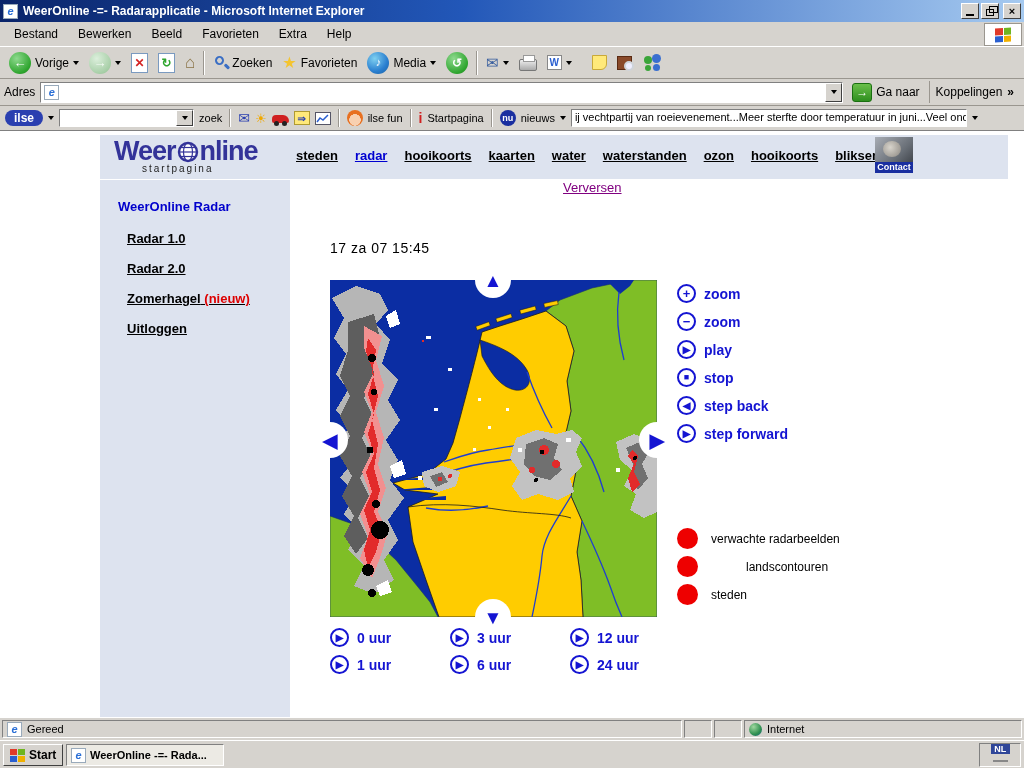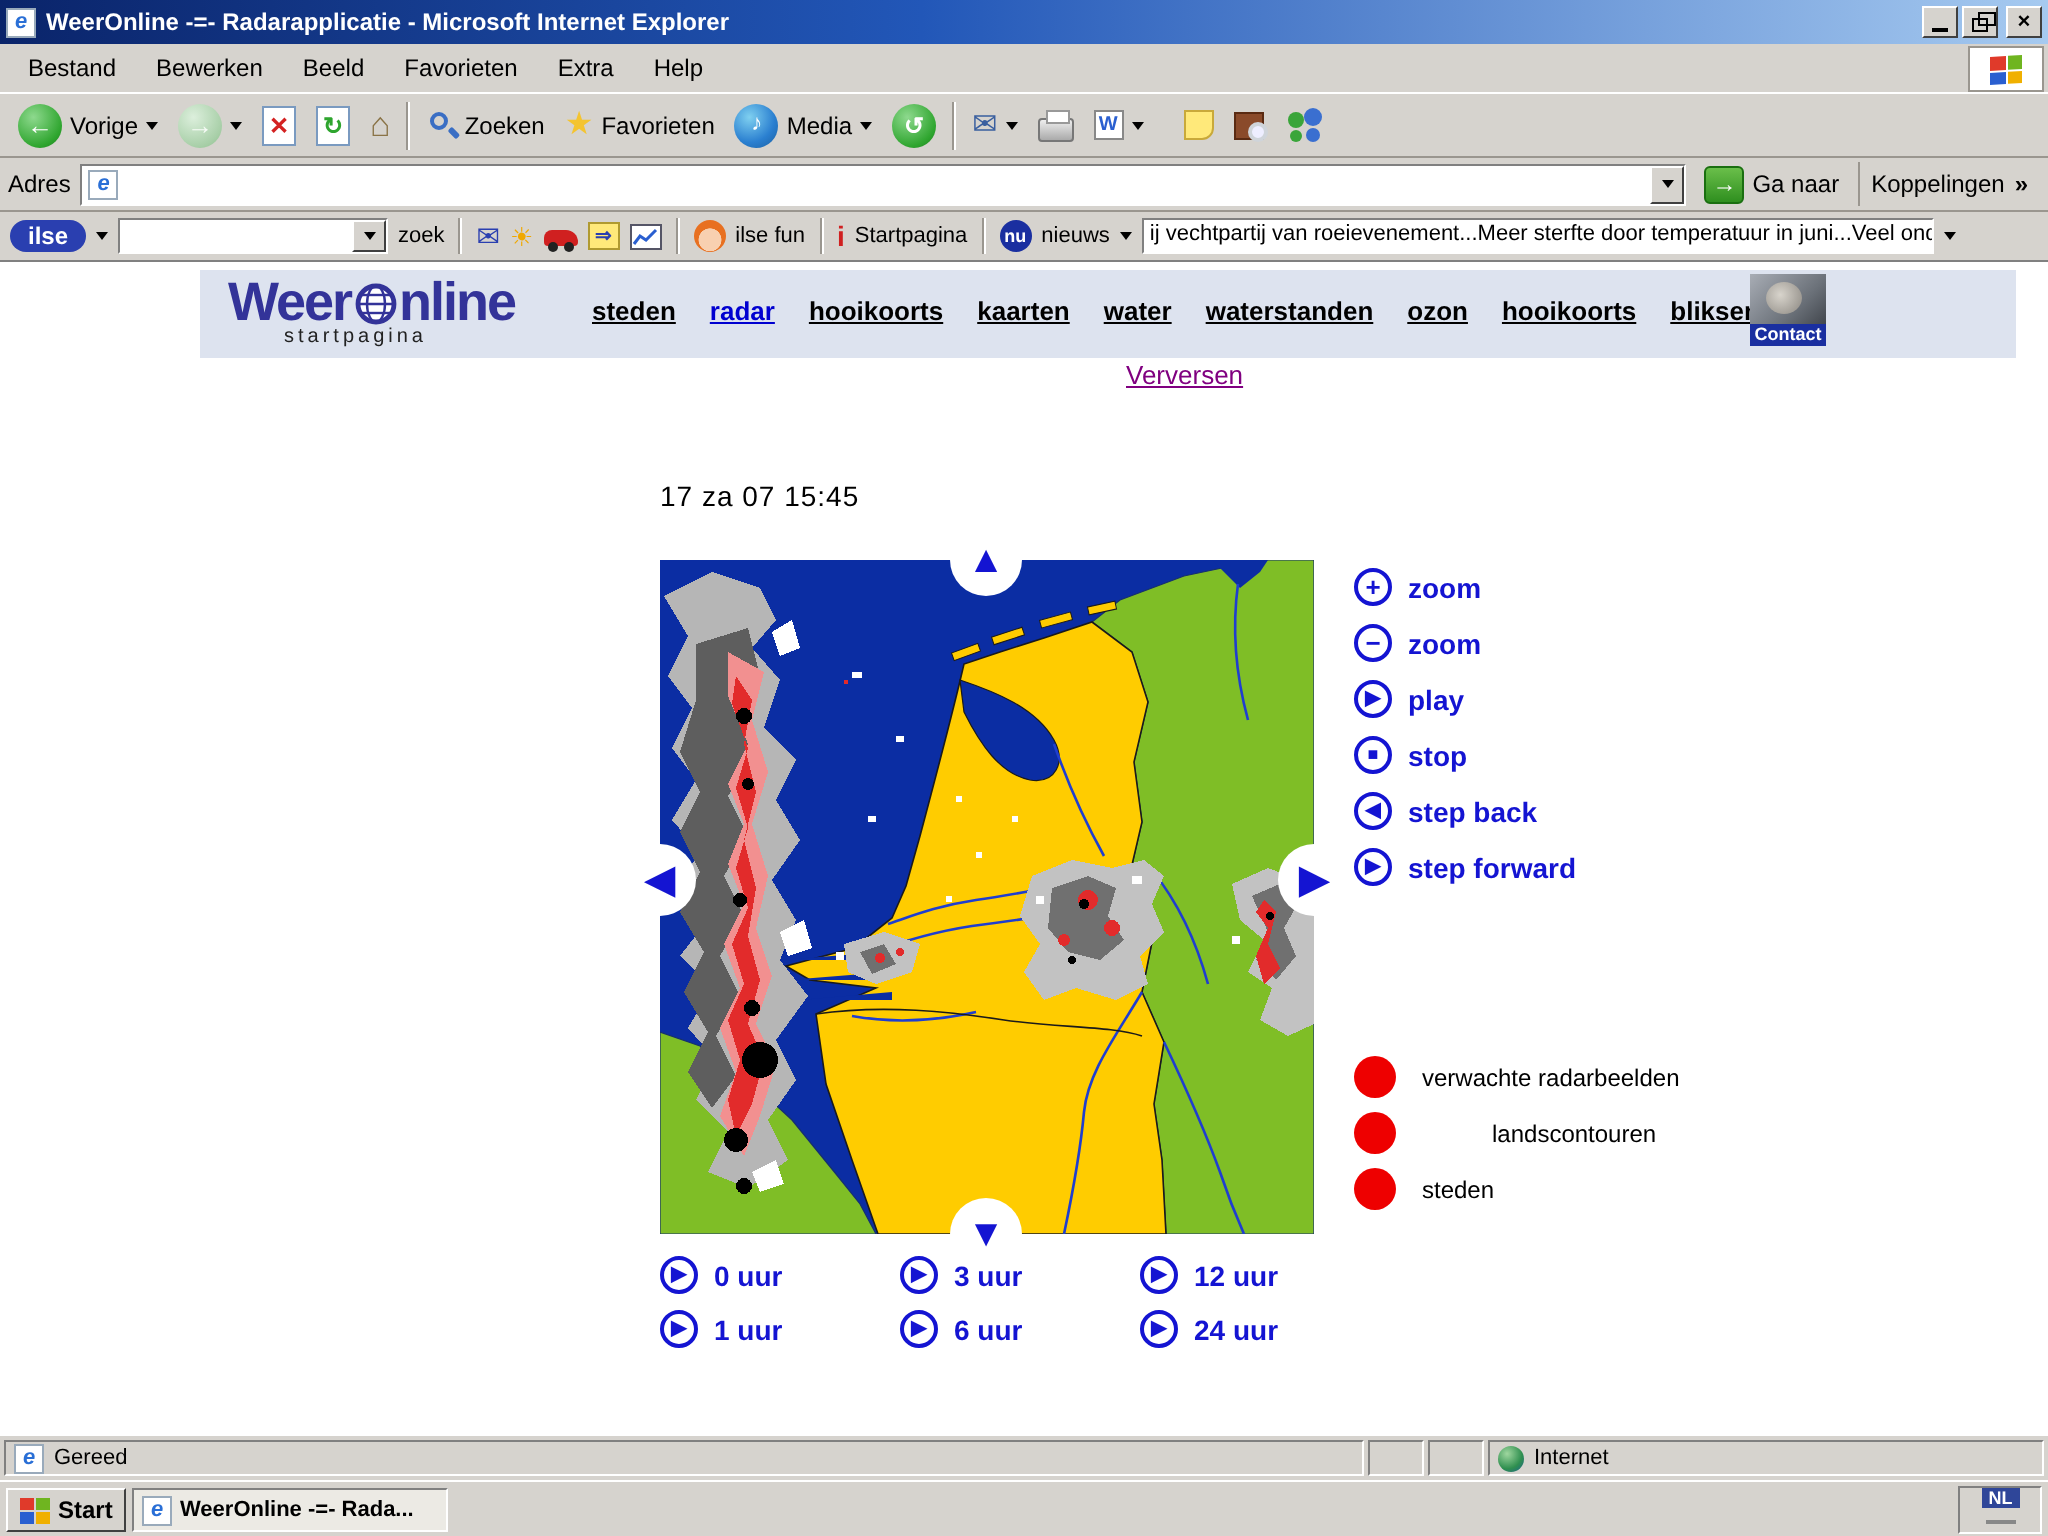--- a/index.html
+++ b/index.html
@@ -341,20 +341,27 @@
       <a class="navlink">waterstanden</a>
       <a class="navlink">ozon</a>
       <a class="navlink">hooikoorts</a>
       <a class="navlink">bliksem</a>
     </div>
     <div class="contact">
       <span class="contactlbl">Contact</span>
     </div>
   </div>
 
+  <div class="sidebar">
+    <div class="sbtitle">WeerOnline Radar</div>
+    <a class="sbitem" style="top:51px;">Radar 1.0</a>
+    <a class="sbitem" style="top:81px;">Radar 2.0</a>
+    <a class="sbitem" style="top:111px;"><span>Zomerhagel</span><span class="sbnew"> (nieuw)</span></a>
+    <a class="sbitem" style="top:141px;">Uitloggen</a>
+  </div>
 
   <a class="verversen">Verversen</a>
   <div class="timestamp">17 za 07 15:45</div>
 
   <div class="map">
     <svg width="327" height="337" viewBox="0 0 327 337">
       <rect width="327" height="337" fill="#0b2da3"></rect>
 
       <path d="M300,0 L327,0 L327,337 L253,337 L251,300 L247,272 L252,241 L241,216 L246,191 L234,161 L241,131 L237,101 L244,71 L236,46 L216,31 L230,20 L262,8 Z" fill="#7fbe26" stroke="#16306e" stroke-width="0.6"></path>
       <path d="M276,0 L290,14 L300,6 L304,0 Z" fill="#0b2da3"></path>

